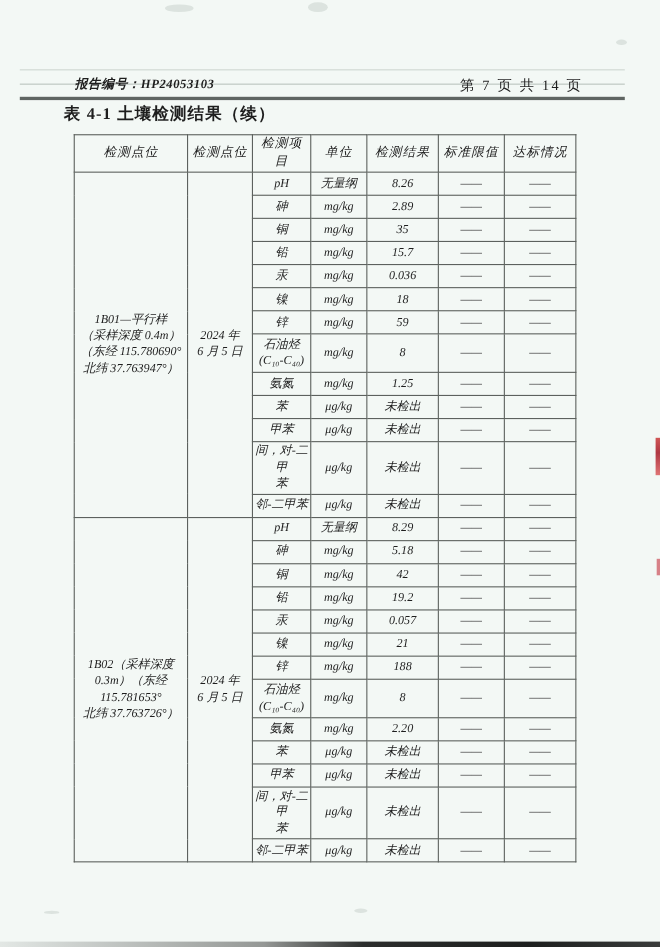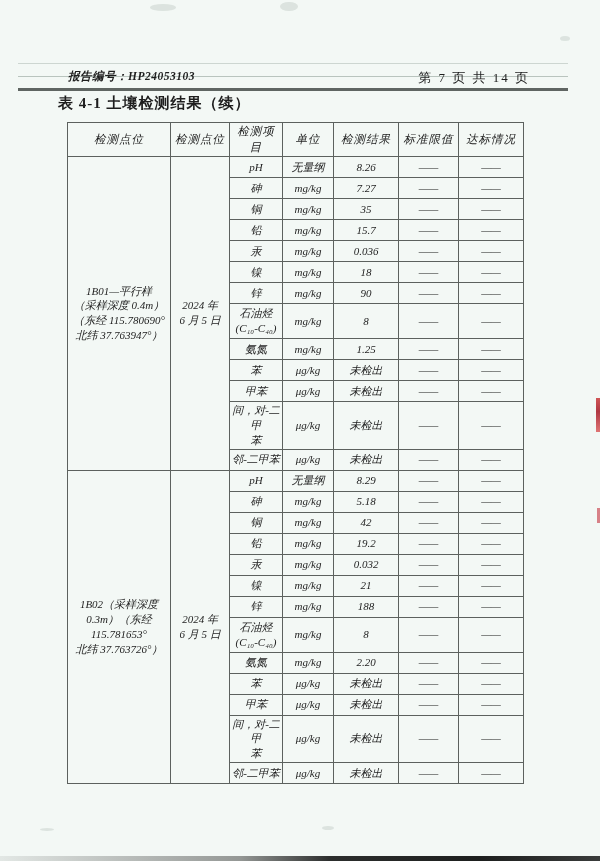--- a/index.html
+++ b/index.html
@@ -147,21 +147,21 @@
 6 月 5 日</td>
         <td class="item">pH</td>
         <td>无量纲</td>
         <td>8.26</td>
         <td>——</td>
         <td>——</td>
       </tr>
       <tr>
         <td class="item">砷</td>
         <td>mg/kg</td>
-        <td>7.27</td>
+        <td>2.89</td>
         <td>——</td>
         <td>——</td>
       </tr>
       <tr>
         <td class="item">铜</td>
         <td>mg/kg</td>
         <td>35</td>
         <td>——</td>
         <td>——</td>
       </tr>
@@ -182,21 +182,21 @@
       <tr>
         <td class="item">镍</td>
         <td>mg/kg</td>
         <td>18</td>
         <td>——</td>
         <td>——</td>
       </tr>
       <tr>
         <td class="item">锌</td>
         <td>mg/kg</td>
-        <td>90</td>
+        <td>59</td>
         <td>——</td>
         <td>——</td>
       </tr>
       <tr class="tall">
         <td class="item">石油烃
 (C₁₀-C₄₀)</td>
         <td>mg/kg</td>
         <td>8</td>
         <td>——</td>
         <td>——</td>
@@ -267,21 +267,21 @@
       <tr>
         <td class="item">铅</td>
         <td>mg/kg</td>
         <td>19.2</td>
         <td>——</td>
         <td>——</td>
       </tr>
       <tr>
         <td class="item">汞</td>
         <td>mg/kg</td>
-        <td>0.032</td>
+        <td>0.057</td>
         <td>——</td>
         <td>——</td>
       </tr>
       <tr>
         <td class="item">镍</td>
         <td>mg/kg</td>
         <td>21</td>
         <td>——</td>
         <td>——</td>
       </tr>

